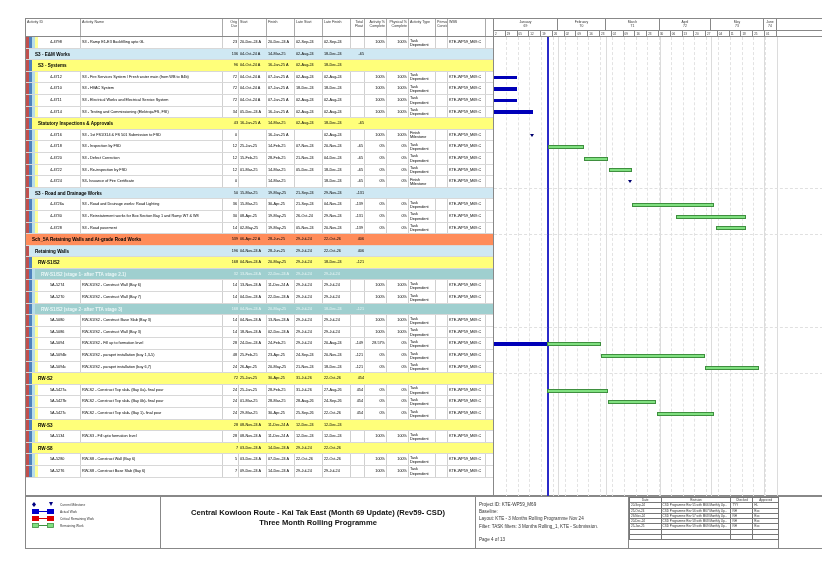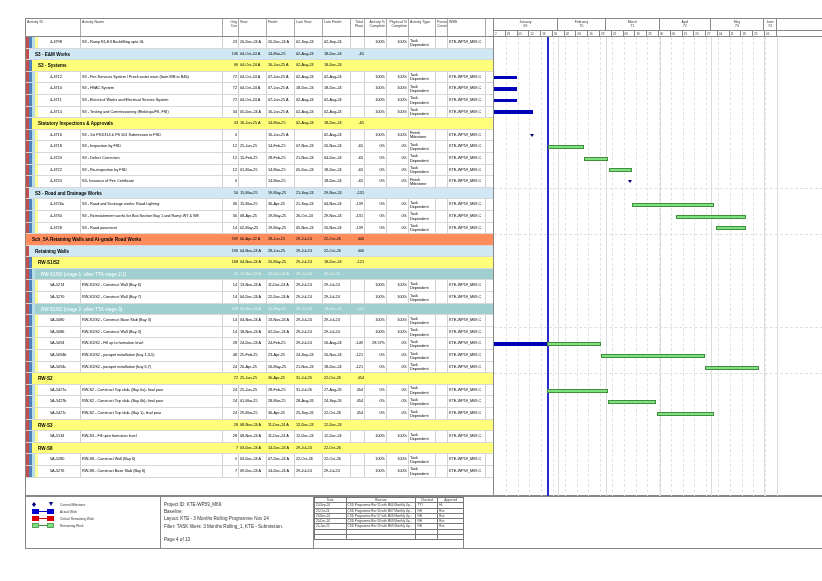--- a/index.html
+++ b/index.html
@@ -907,20 +907,24 @@
       <span class="sw">
         <svg width="22" height="5">
             <rect x="0.5" y="0.5" width="6" height="4" fill="#80e080" stroke="#3f8f3f" stroke-width="0.8"></rect>
             <rect x="7" y="2" width="8" height="1" fill="#3f8f3f"></rect>
             <rect x="15.5" y="0.5" width="6" height="4" fill="#80e080" stroke="#3f8f3f" stroke-width="0.8"></rect>
           </svg>
       </span>
       <span>Remaining Work</span>
     </div>
   </div>
+  <div id="title">
+    <div>Central Kowloon Route - Kai Tak East (Month 69 Update) (Rev59- CSD)</div>
+    <div>Three Month Rolling Programme</div>
+  </div>
   <div id="proj">
     <div>Project ID: KTE-WP59_M69</div>
     <div>Baseline:</div>
     <div>Layout: KTE - 3 Months Rolling Programme Nov 24</div>
     <div>Filter: TASK filters: 3 Months Rolling_1, KTE - Submission.</div>
     <div style="height:6px"></div>
     <div>Page 4 of 13</div>
   </div>
   <div id="rev">
     <table>

